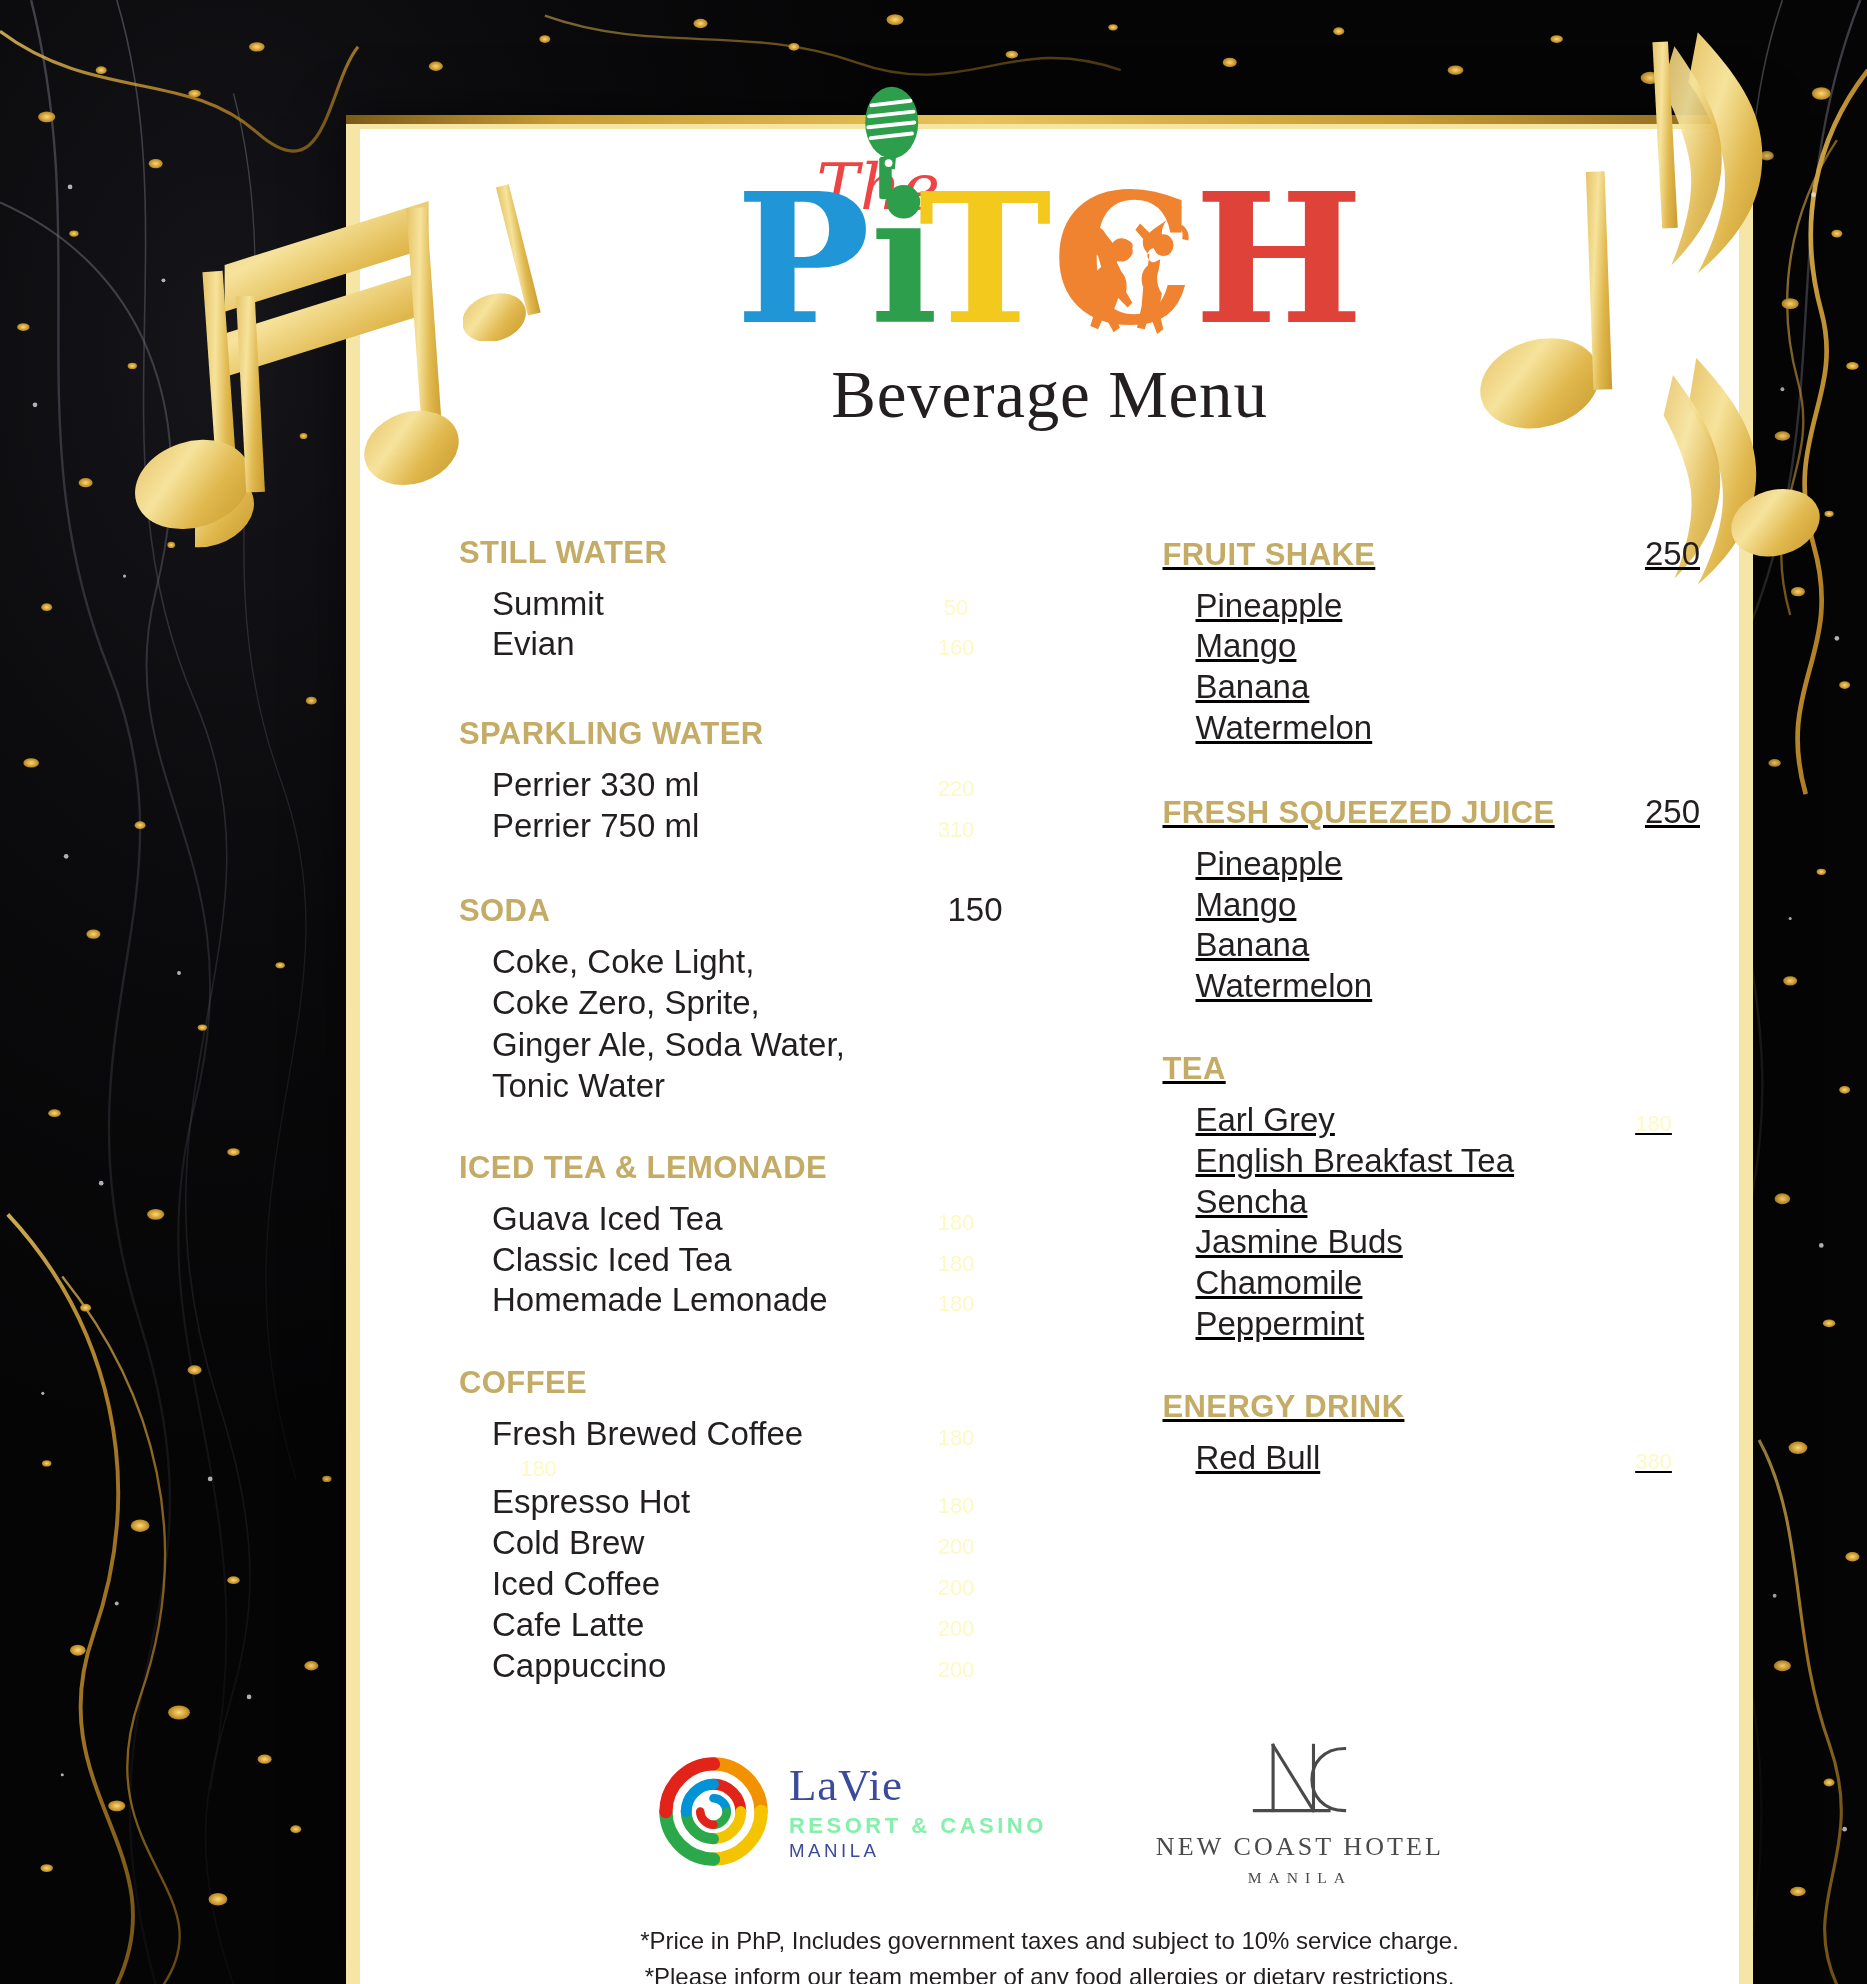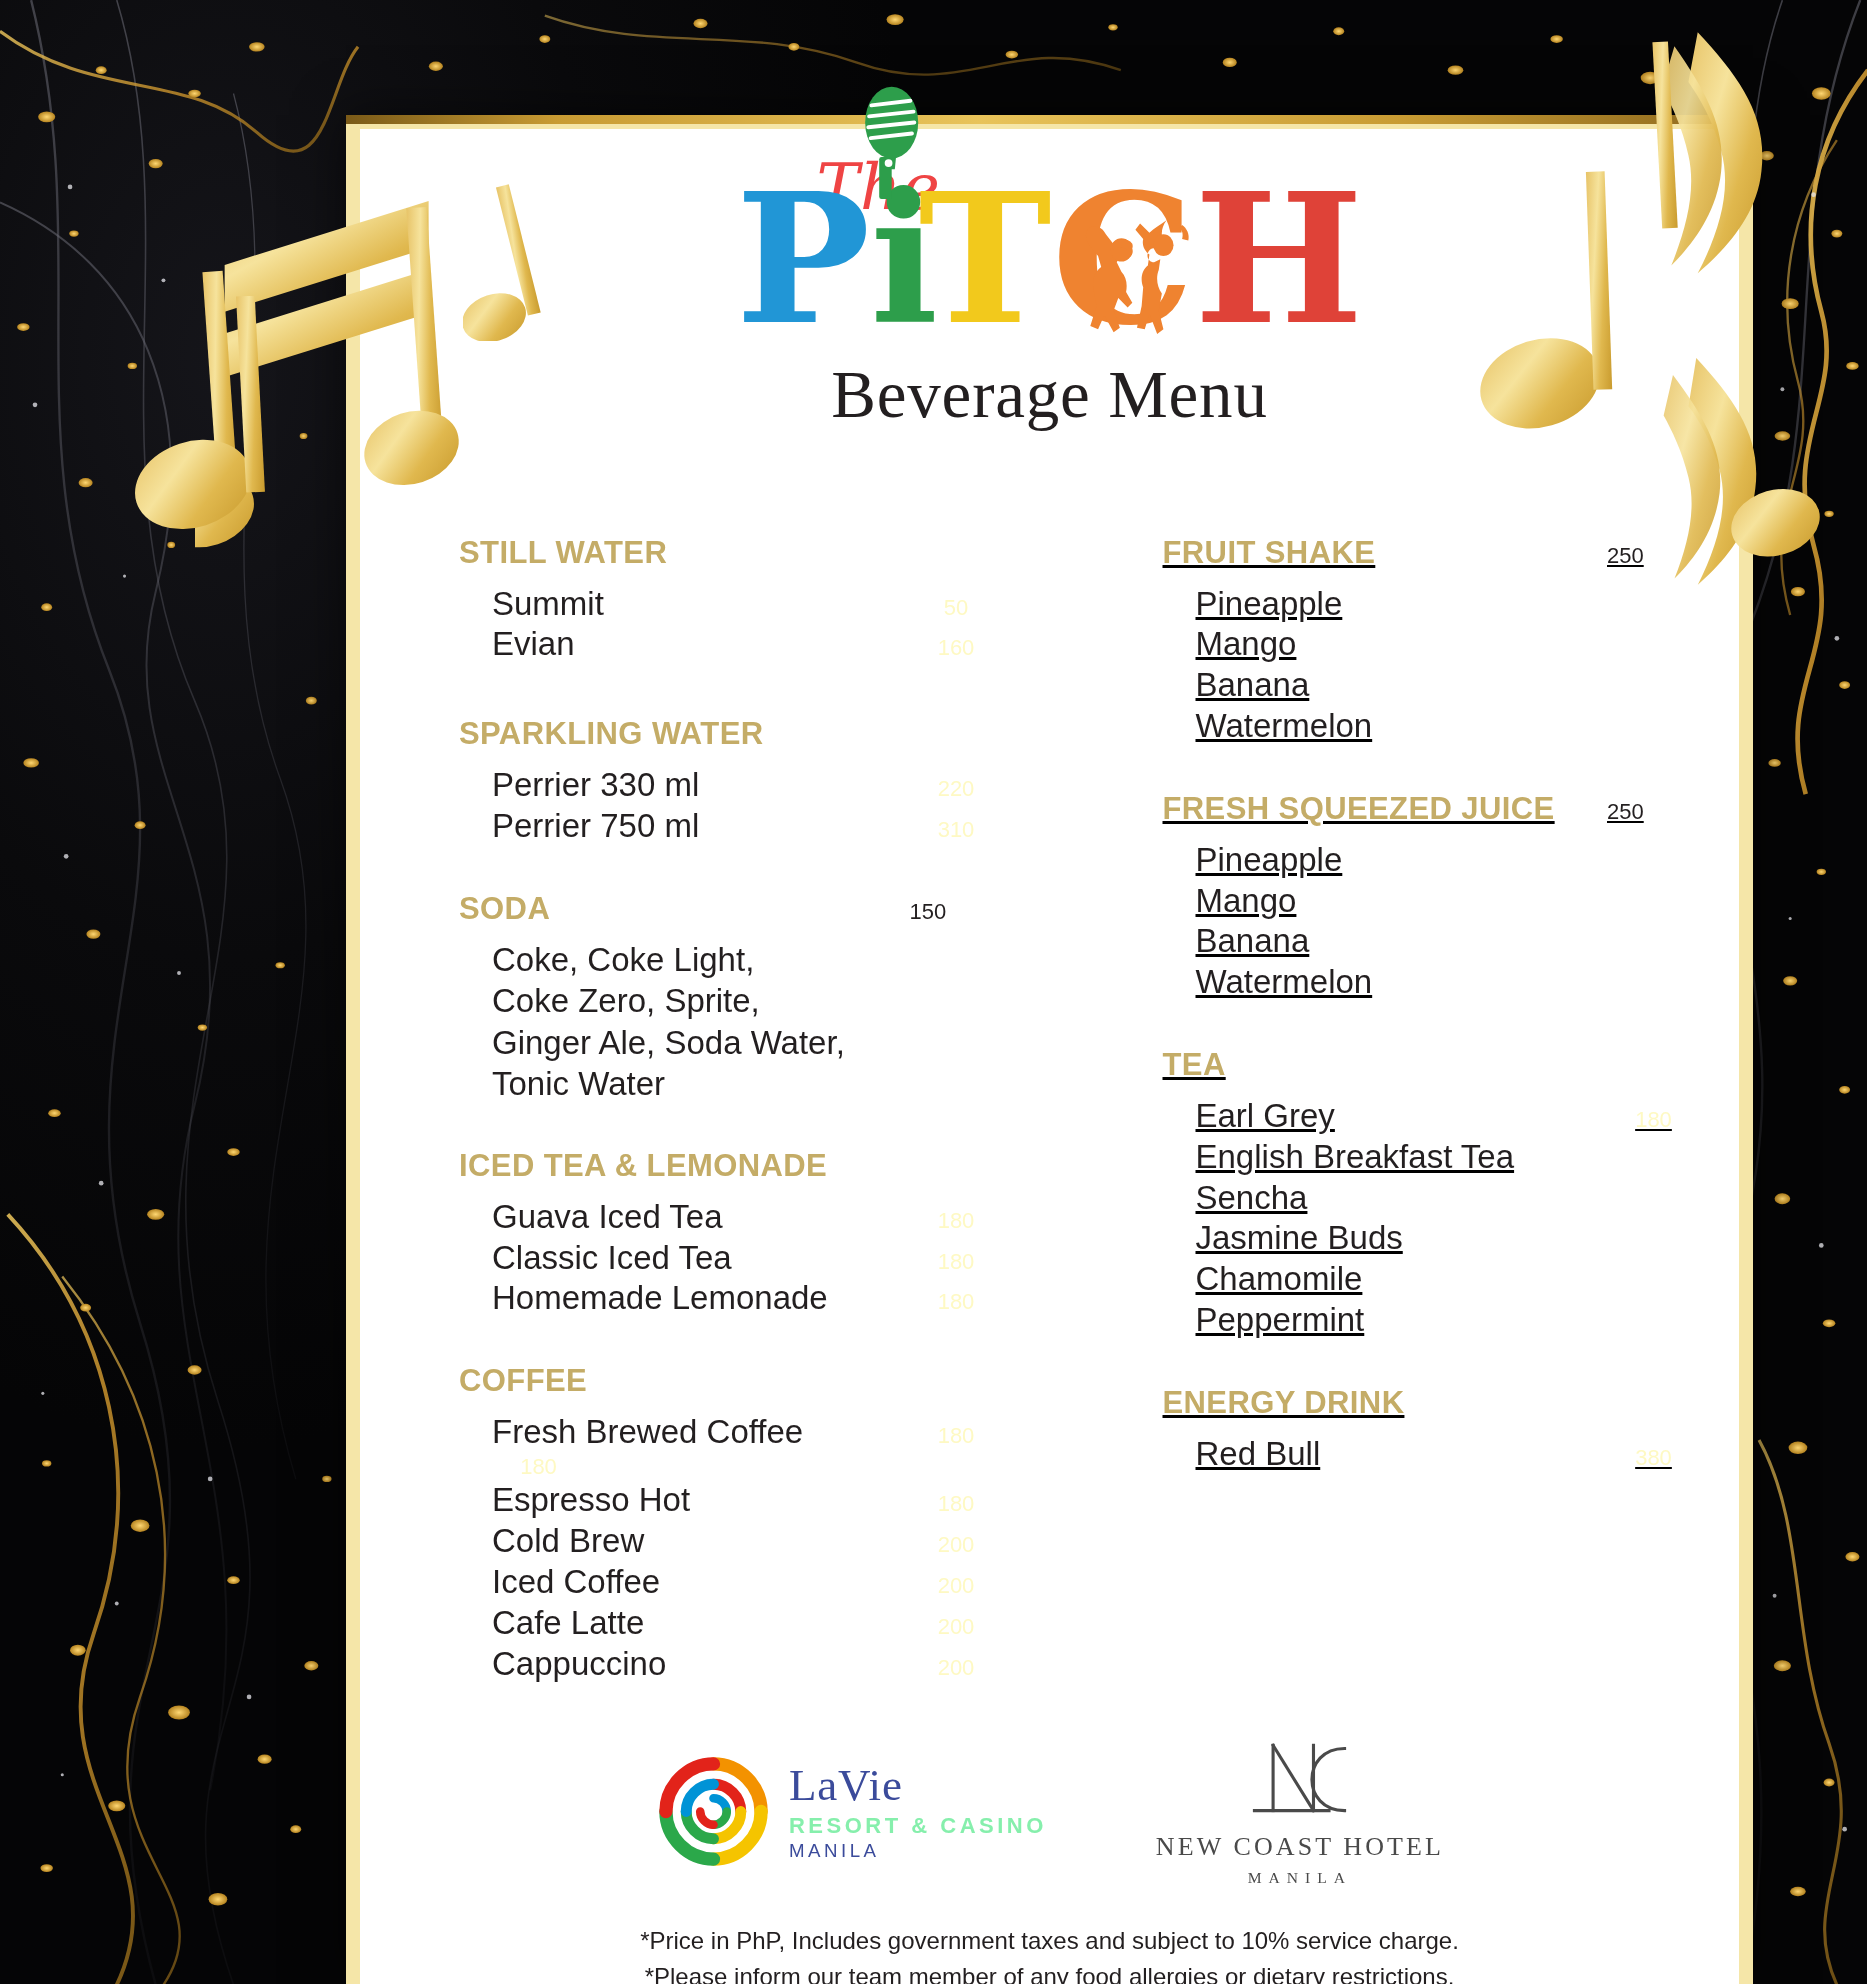--- a/index.html
+++ b/index.html
@@ -69,22 +69,22 @@
   .col.left{padding-left:99px;padding-right:47px;}
   .col.right{padding-left:113px;padding-right:39px;text-decoration:underline;}
 
   .section{margin-bottom:0;}
   .sec-head{display:flex;align-items:baseline;}
   .sec-title{
     font-size:31px;font-weight:700;color:#C4AC67;letter-spacing:0.4px;
     text-transform:uppercase;flex:1;
   }
   .sec-price{
-    font-size:22px;color:#231f20;font-weight:400;
-    min-width:93px;text-align:left;
+    font-size:33px;color:#231f20;font-weight:400;
+    min-width:93px;text-align:right;
   }
   .items{margin-top:12.5px;padding-left:33px;}
   .row{display:flex;align-items:baseline;line-height:1.24;}
   .row .name{font-size:33px;color:#231f20;flex:1;font-weight:400;}
   .row .price{font-size:22px;color:#fef9c3;min-width:93px;text-align:center;font-weight:400;}
   .blurb{font-size:33px;color:#231f20;line-height:1.25;}
   .gap-md{height:44px;}
   .gap-lg{height:51px;}
 
   

